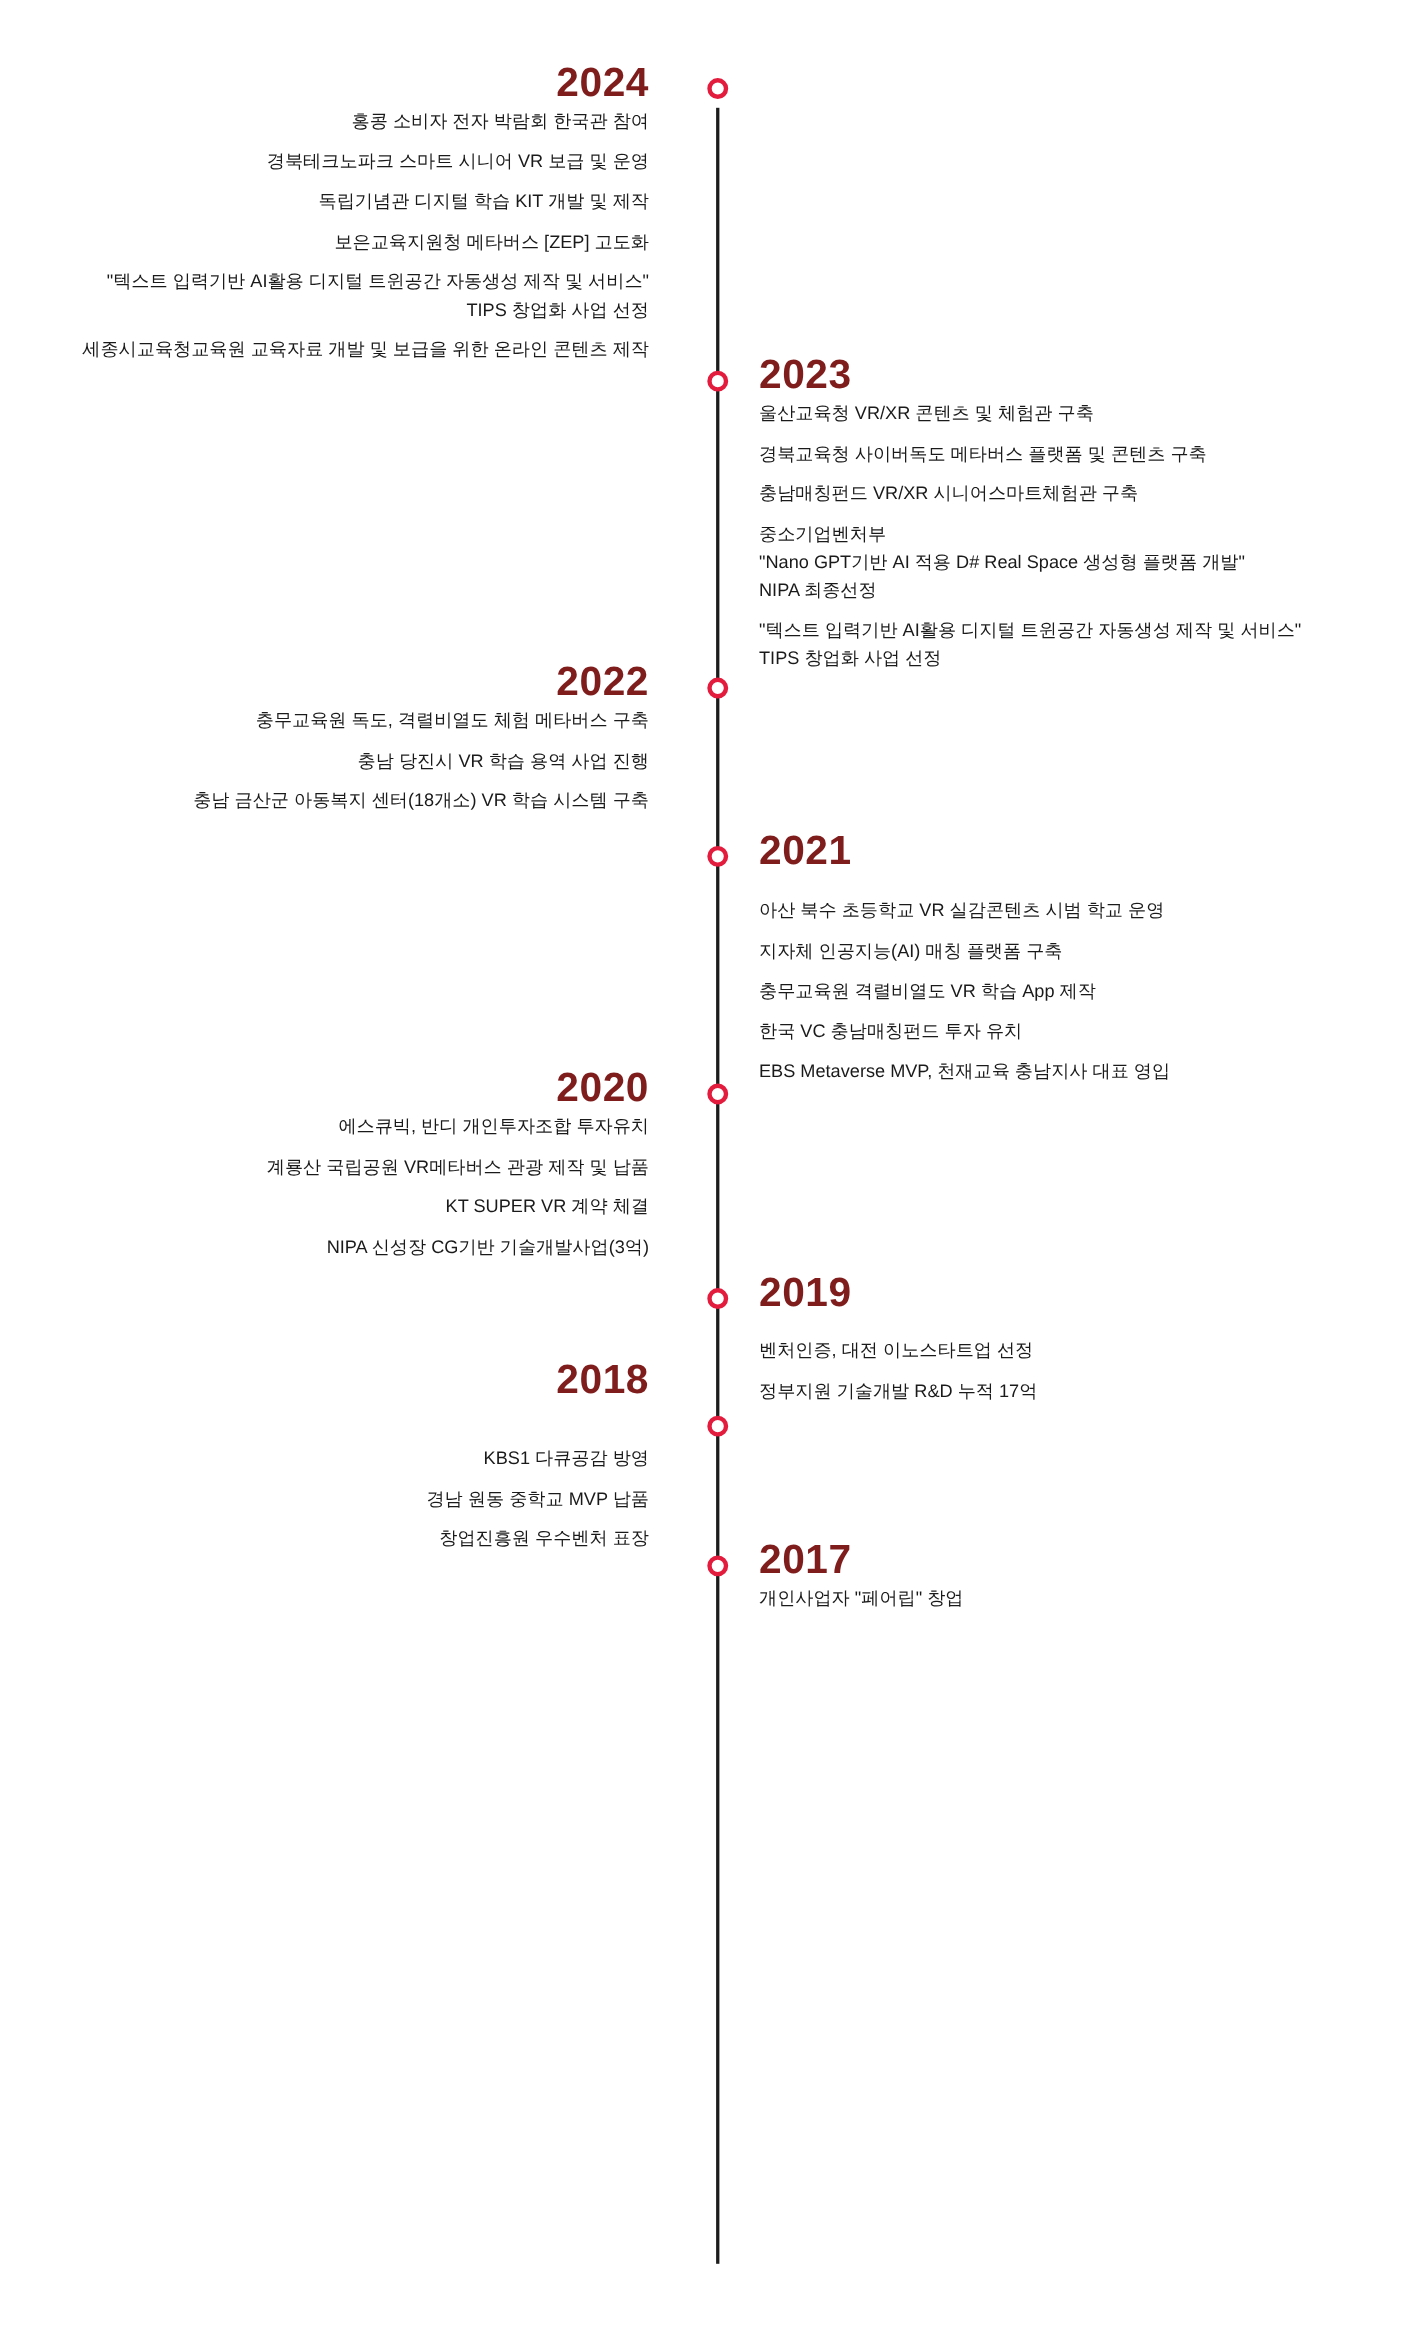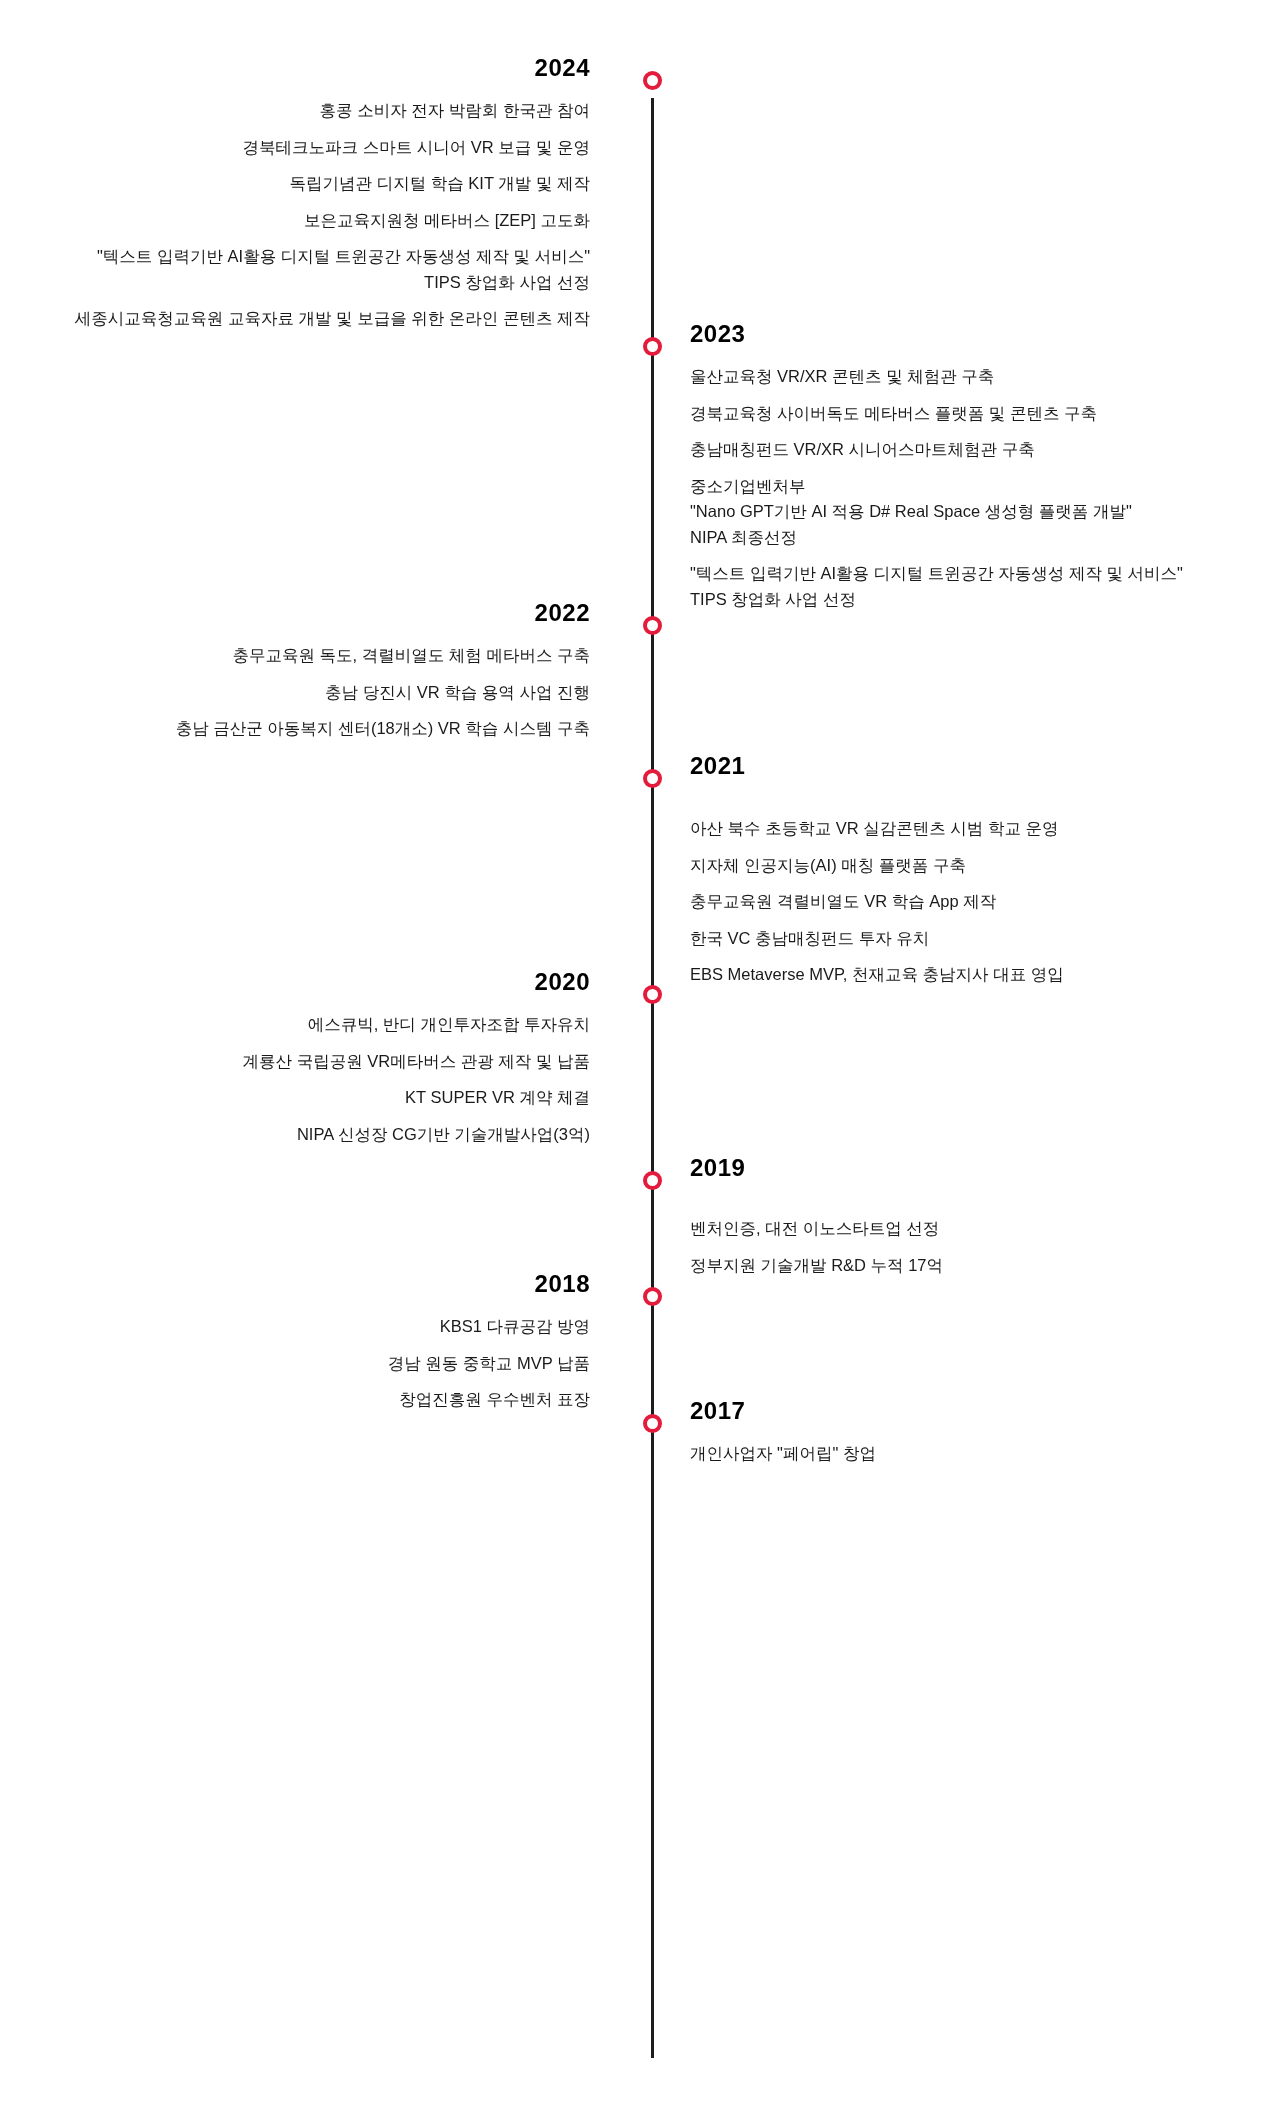--- a/index.html
+++ b/index.html
@@ -45,23 +45,23 @@
     height: 19px;
     border-radius: 50%;
     background: #ffffff;
     border: 4px solid #e31b3d;
     box-sizing: border-box;
     z-index: 3;
   }
 
   .year {
     position: absolute;
-    font-size: 24px;
+    font-size: 37px;
     font-weight: bold;
-    color: #000000;
+    color: #7f1d1d;
     letter-spacing: 0.5px;
     line-height: 1;
   }
 
   .items {
     position: absolute;
     font-size: 16.5px;
     line-height: 1.55;
     color: #1a1a1a;
   }
@@ -160,21 +160,21 @@
       <div class="entry side-right" style="top: 0px; left: 0px;">
         <div class="node" style="top: 1171px;"></div>
         <div class="year" style="top: 1156px;">2019</div>
         <div class="items" style="top: 1198px; margin-top: 18px;">
           <div class="item">벤처인증, 대전 이노스타트업 선정</div>
           <div class="item">정부지원 기술개발 R&amp;D 누적 17억</div>
         </div>
       </div>
       <div class="entry side-left" style="top: 0px; left: 0px;">
         <div class="node" style="top: 1287px;"></div>
-        <div class="year" style="top: 1272px; margin-left: 16px;">2018</div>
+        <div class="year" style="top: 1235px; margin-left: 16px;">2018</div>
         <div class="items" style="top: 1314px;">
           <div class="item">KBS1 다큐공감 방영</div>
           <div class="item">경남 원동 중학교 MVP 납품</div>
           <div class="item">창업진흥원 우수벤처 표장</div>
         </div>
       </div>
       <div class="entry side-right" style="top: 0px; left: 0px;">
         <div class="node" style="top: 1414px;"></div>
         <div class="year" style="top: 1399px;">2017</div>
         <div class="items" style="top: 1441px;">

